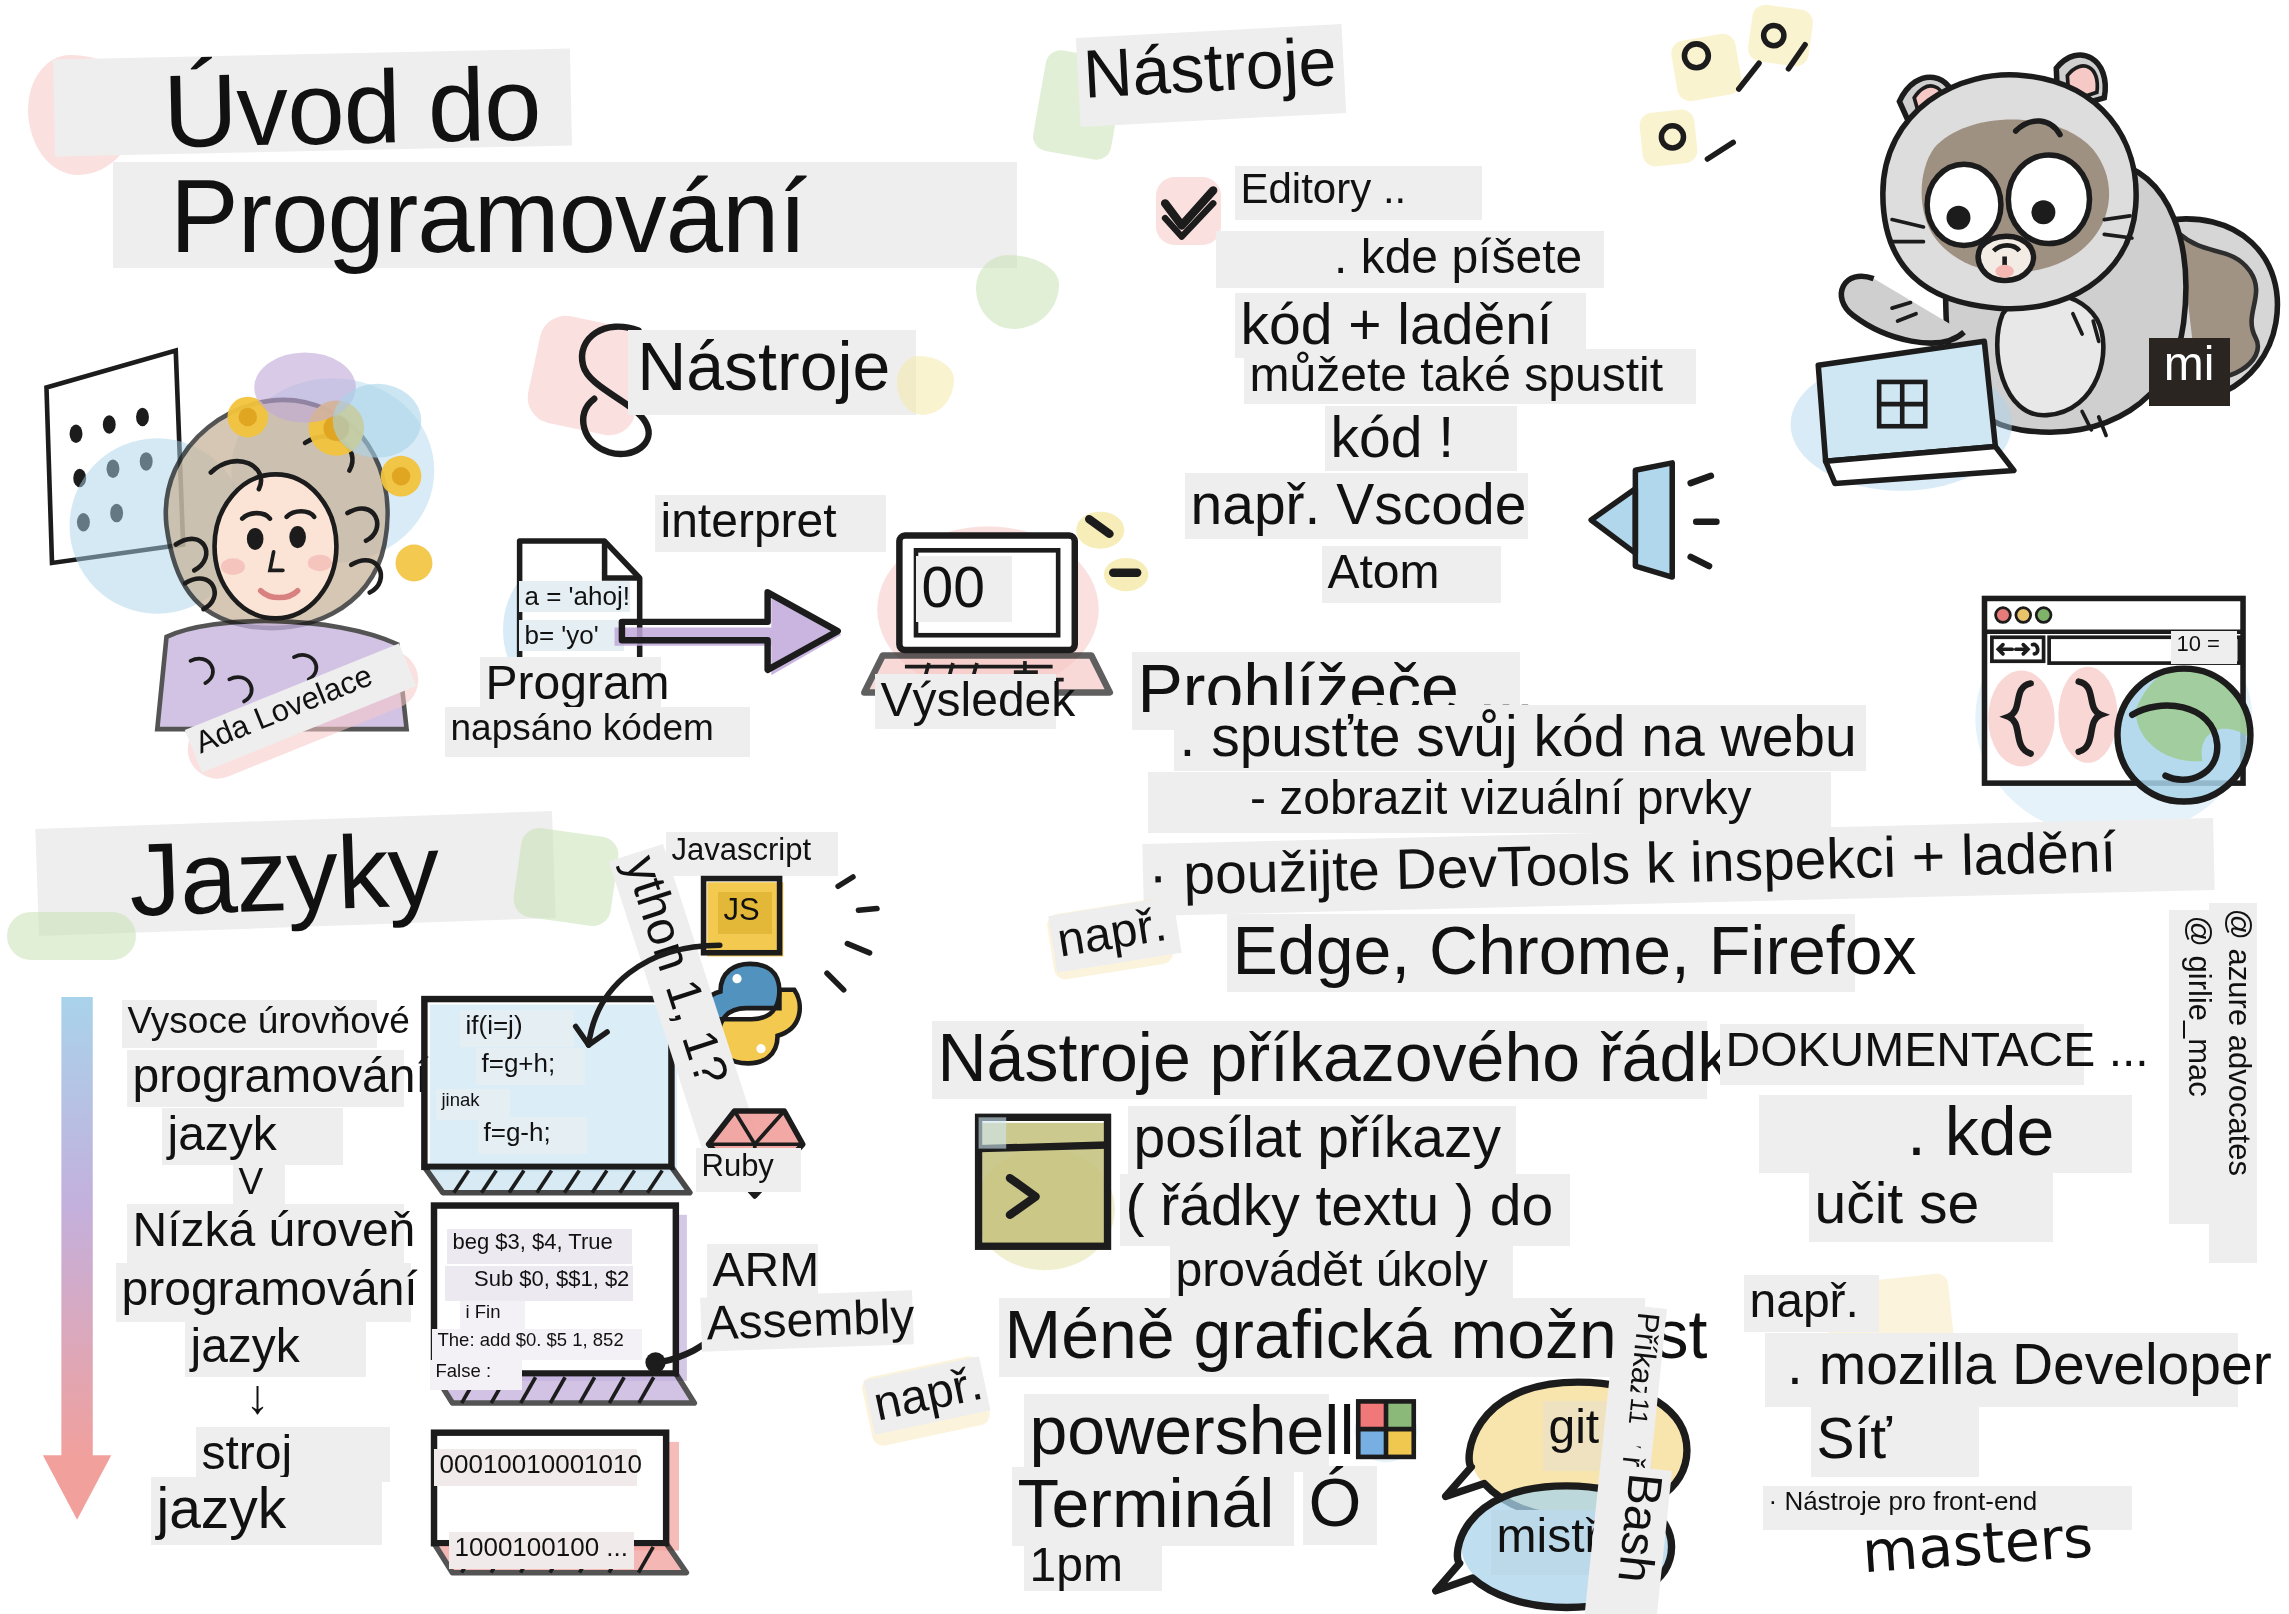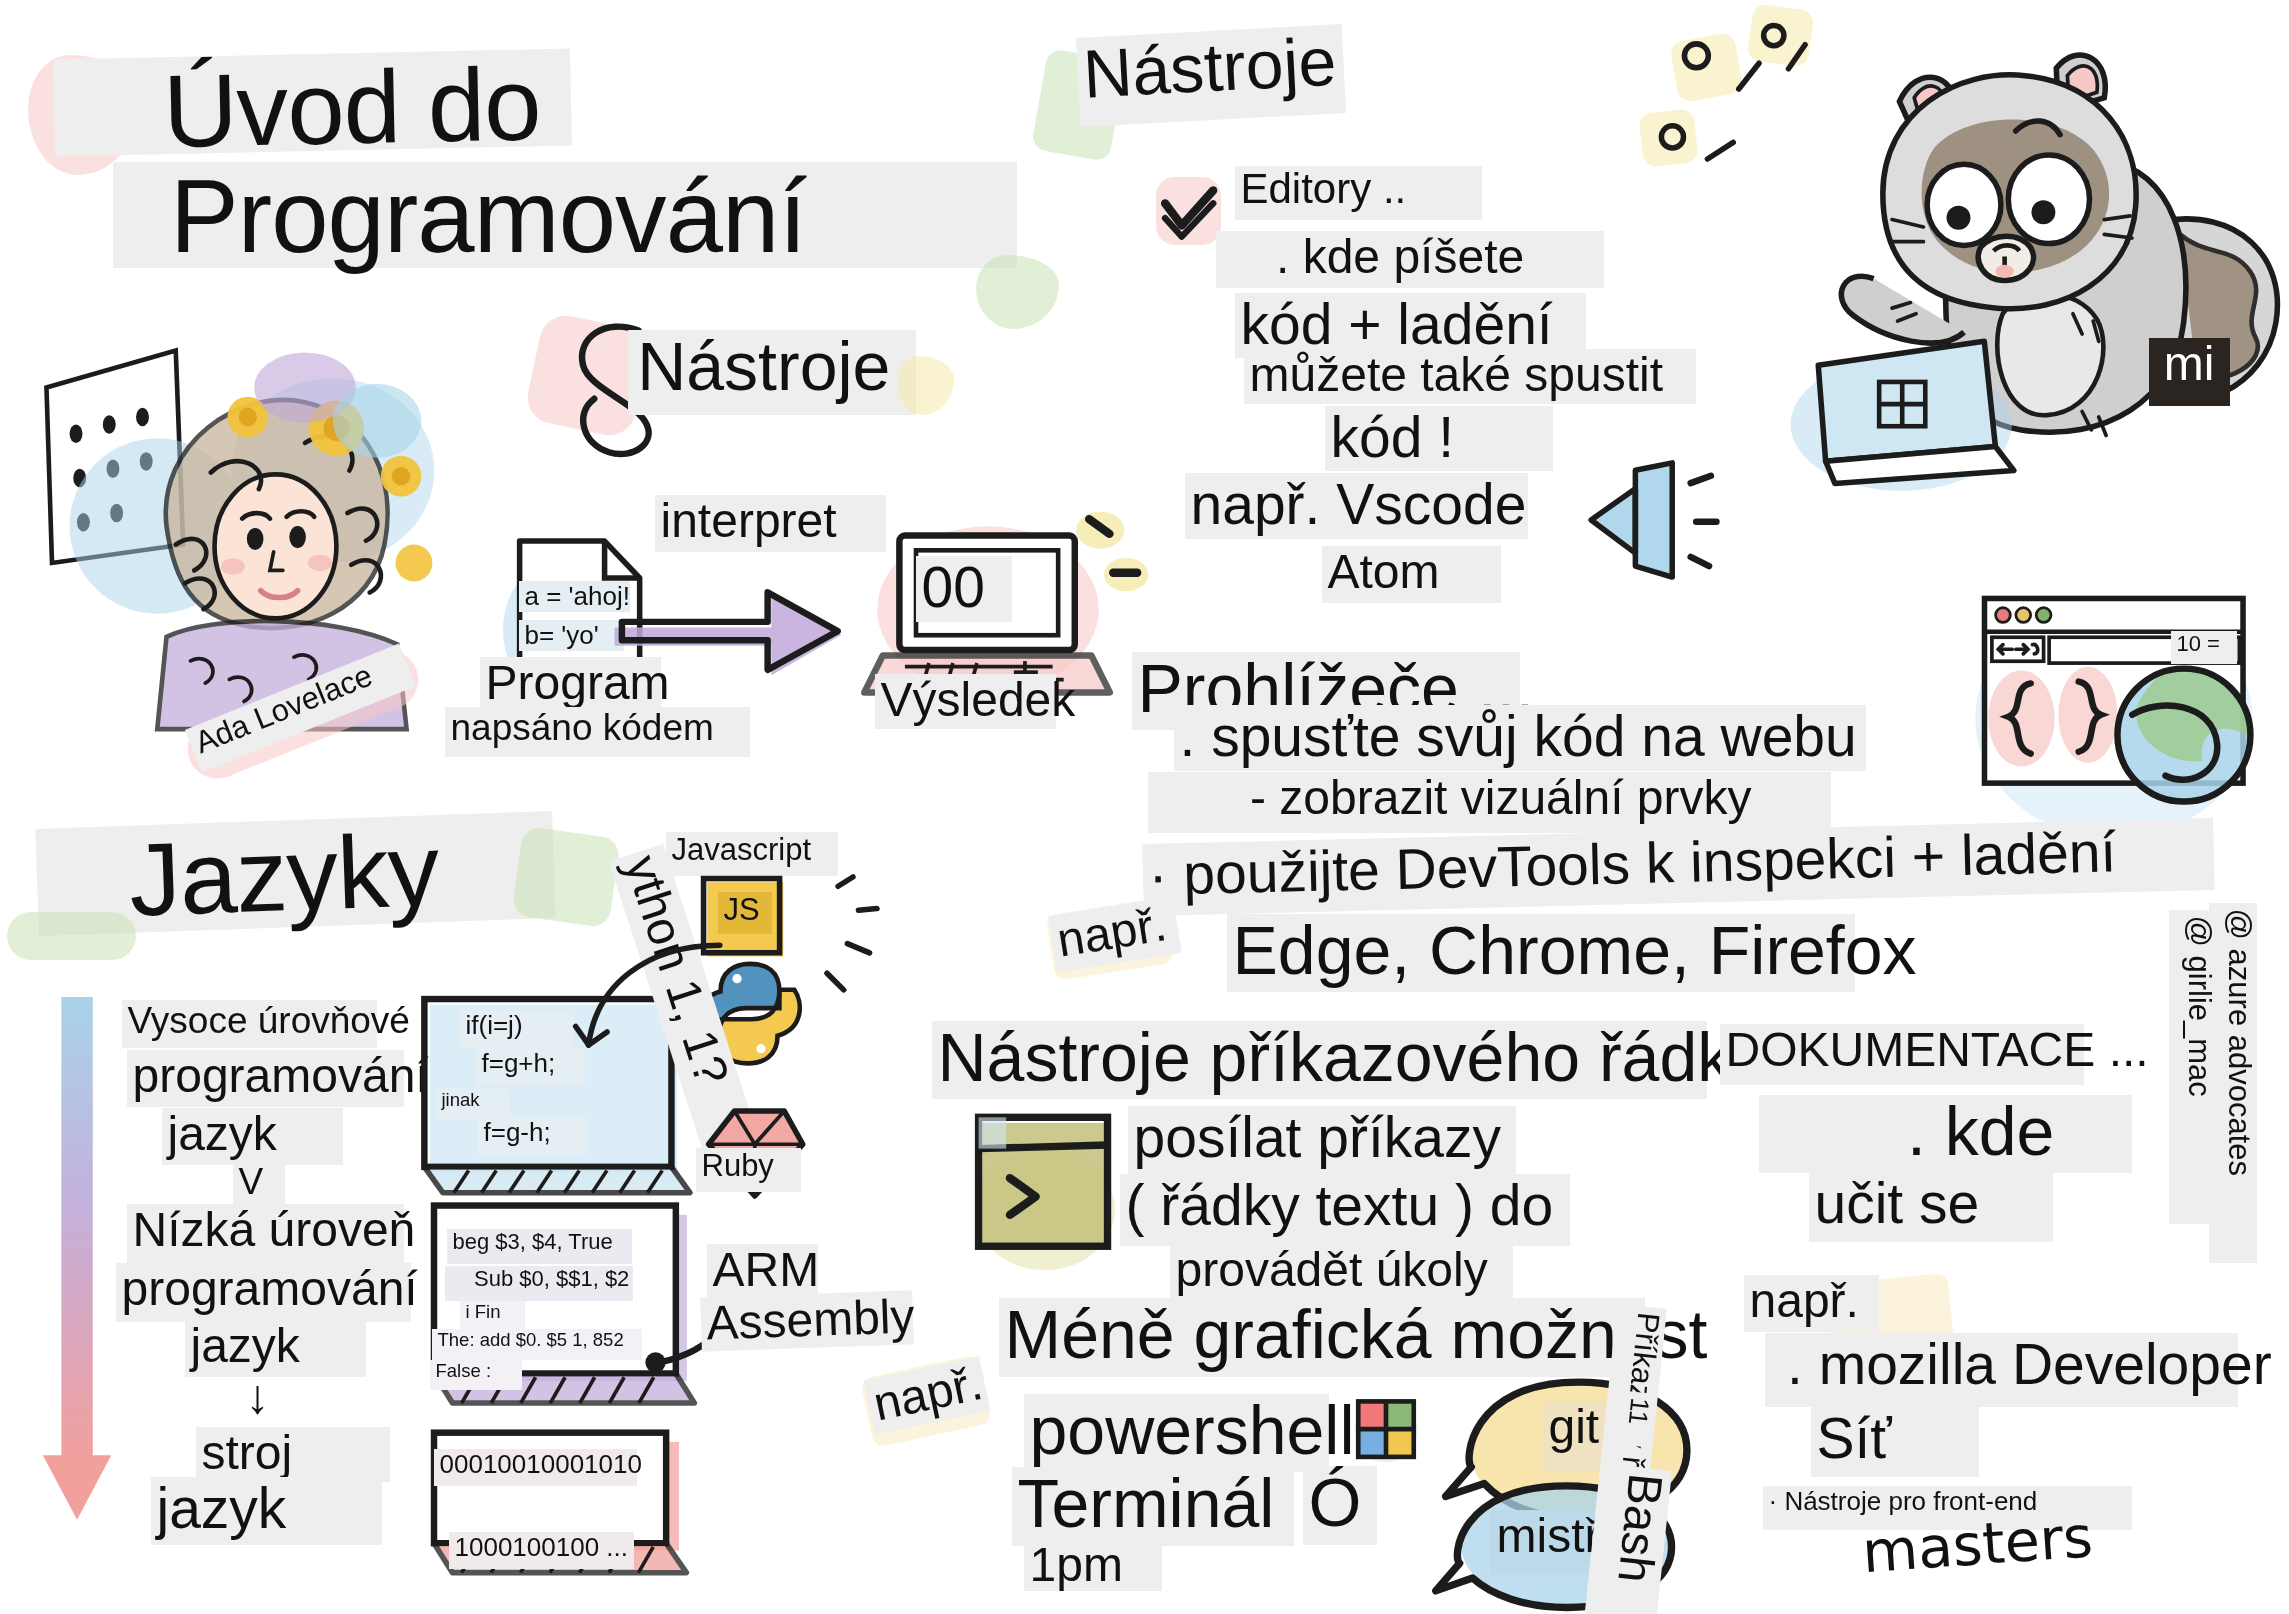--- a/index.html
+++ b/index.html
@@ -160,24 +160,24 @@
 
   <div class="blob" style="left:1039px;top:54px;width:79px;height:102px;background:#c6e2b5;transform:rotate(10deg);border-radius:14.8px;"></div>
   <div class="chip t-h1" style="left:1078px;top:31px;width:266px;height:89px;transform:rotate(-3deg);">Nástroje</div>
 
   <div class="blob" style="left:1156px;top:177px;width:65px;height:68px;background:#f6c9c7;border-radius:18.5px;"></div>
   <svg style="left:1154px;top:181px;width:74px;height:65px;" viewBox="0 0 80 70" width="74" height="65">
     <path d="M12 24 L30 48 L64 10" fill="none" stroke="#1c1c1c" stroke-width="9" stroke-linecap="round" stroke-linejoin="round"></path>
     <path d="M12 40 L30 60 L64 24" fill="none" stroke="#1c1c1c" stroke-width="7" stroke-linecap="round" stroke-linejoin="round"></path>
   </svg>
   <div class="chip t-b1" style="left:1235px;top:166px;width:247px;height:54px;">Editory ..</div>
-  <div class="chip t-h3" style="left:1216px;top:231px;width:388px;height:57px;padding-left:60px;">. kde píšete</div>
+  <div class="chip t-h3" style="left:1216px;top:231px;width:388px;height:57px;padding-left:118px;">. kde píšete</div>
   <div class="chip t-h2" style="left:1235px;top:293px;width:351px;height:65px;">kód + ladění</div>
   <div class="chip t-h3" style="left:1244px;top:349px;width:452px;height:55px;">můžete také spustit</div>
-  <div class="chip t-h2" style="left:1325px;top:406px;width:228px;height:65px;">kód !</div>
+  <div class="chip t-h2" style="left:1325px;top:406px;width:192px;height:65px;">kód !</div>
   <div class="chip t-h2" style="left:1185px;top:473px;width:343px;height:66px;">např. Vscode</div>
   <div class="chip t-h3" style="left:1322px;top:546px;width:179px;height:57px;">Atom</div>
   <svg style="left:1567px;top:461px;width:157px;height:129px;" viewBox="0 0 170 140" width="157" height="129">
     <path d="M24 66 L72 34 L72 98 Z" fill="#a9d3ea" opacity=".9"></path>
     <path d="M72 12 L112 4 L112 124 L72 112 Z" fill="#a9d3ea" opacity=".9"></path>
     <path d="M26 64 L74 30 L74 100 Z" fill="none" stroke="#1c1c1c" stroke-width="6" stroke-linejoin="round"></path>
     <path d="M74 10 L114 2 L114 126 L74 114 Z" fill="none" stroke="#1c1c1c" stroke-width="6" stroke-linejoin="round"></path>
     <g stroke="#1c1c1c" stroke-width="7" stroke-linecap="round">
       <path d="M134 24 L156 16"></path>
         <path d="M140 66 L162 66"></path>

